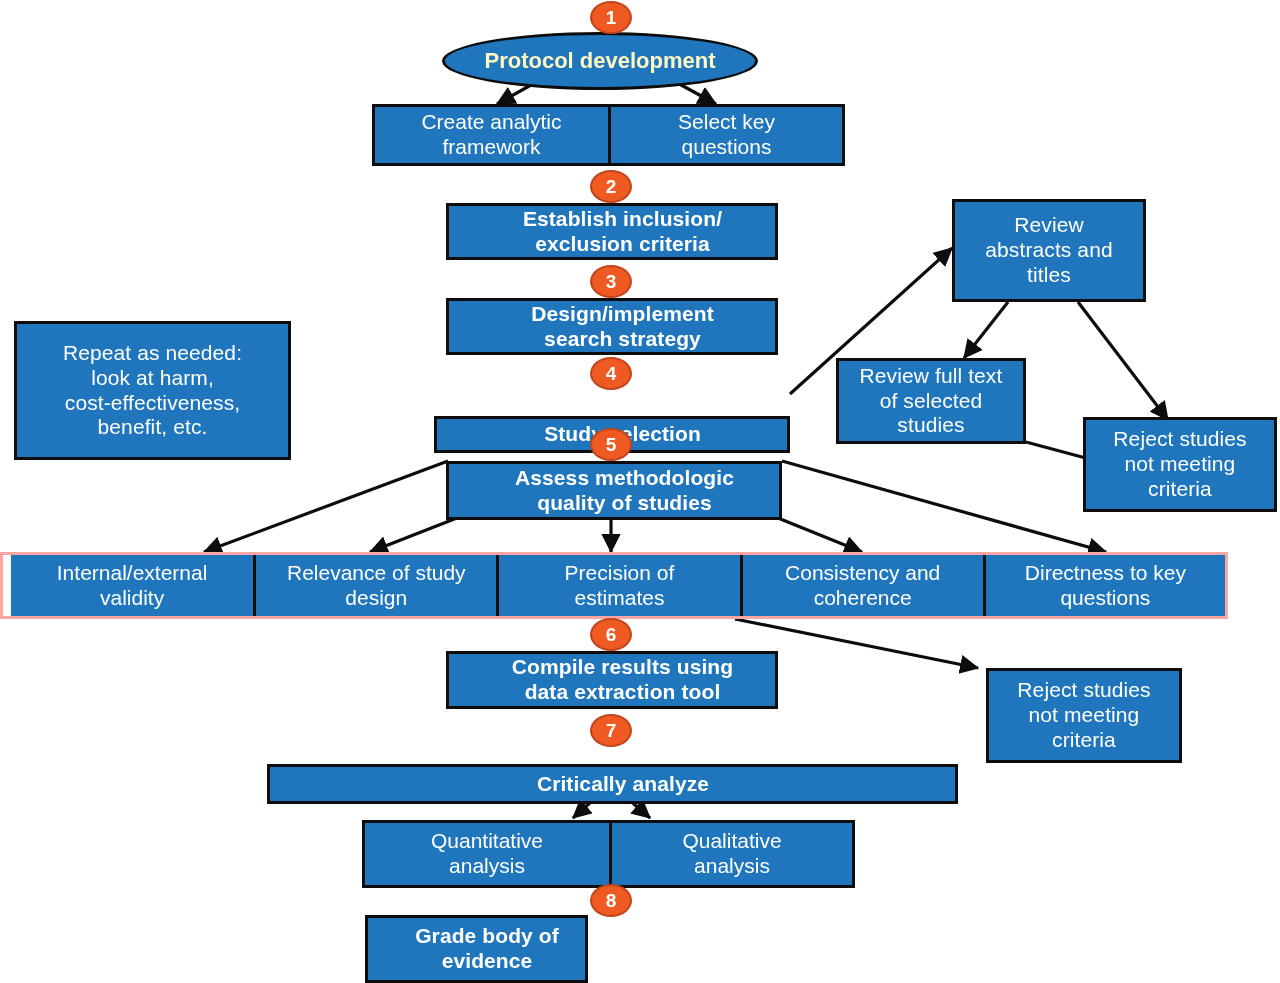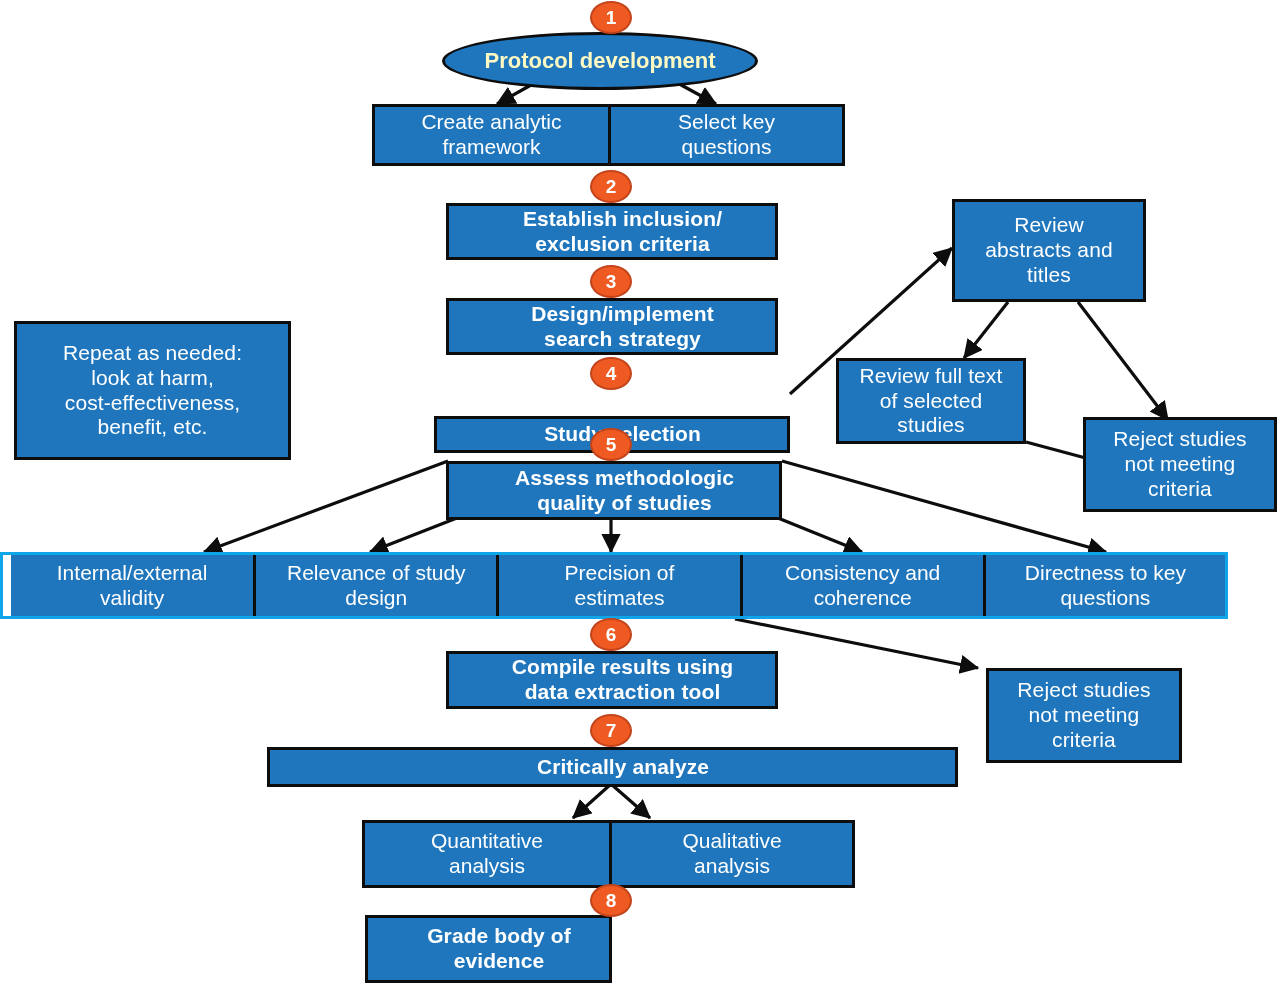--- a/index.html
+++ b/index.html
@@ -44,21 +44,21 @@
     z-index:6;
   }
   
   .pair{position:absolute;display:flex;border:3px solid #0d0d0d;box-sizing:border-box;z-index:3;}
   .pair > .cell{
     background:#1f76bd;color:#fff;font-size:21px;line-height:1.18;
     display:flex;align-items:center;justify-content:center;text-align:center;
     box-sizing:border-box;
   }
   .pair > .cell + .cell{border-left:3px solid #0d0d0d;justify-content:center;}
-  .row5{position:absolute;display:flex;border:3px solid #0ea5e9;box-sizing:border-box;z-index:3;padding-left:8px;}
+  .row5{position:absolute;display:flex;border:3px solid #fca5a5;box-sizing:border-box;z-index:3;padding-left:8px;}
   .row5 > .cell{
     background:#1f76bd;color:#fff;font-size:21px;line-height:1.18;
     display:flex;align-items:center;justify-content:center;text-align:center;
     box-sizing:border-box;padding:0 4px;
   }
   .row5 > .cell + .cell{border-left:3px solid #0d0d0d;}
   svg#wires{position:absolute;left:0;top:0;width:1280px;height:983px;z-index:2;pointer-events:none;}
 </style>
 </head>
 <body>
@@ -192,30 +192,30 @@
   </div>
 
   <div class="node bold" style="left:446px;top:651px;width:332px;height:58px;">
     <span class="txt">Compile results using<br>data extraction tool</span>
   </div>
 
   <div class="node" style="left:986px;top:668px;width:196px;height:95px;">
     <span class="txt">Reject studies<br>not meeting<br>criteria</span>
   </div>
 
-  <div class="node bold" style="left:267px;top:747px;width:691px;height:40px;">
+  <div class="node bold" style="left:267px;top:764px;width:691px;height:40px;">
     <span class="txt">Critically analyze</span>
   </div>
 
   <div class="pair" style="left:362px;top:820px;width:493px;height:68px;">
     <div class="cell" style="width:244px;">
       <span class="txt">Quantitative<br>analysis</span>
     </div>
     <div class="cell" style="width:243px;">
       <span class="txt">Qualitative<br>analysis</span>
     </div>
   </div>
 
-  <div class="node bold" style="left:365px;top:915px;width:247px;height:68px;">
+  <div class="node bold" style="left:365px;top:915px;width:223px;height:68px;">
     <span class="txt">Grade body of<br>evidence</span>
   </div>
 
 </div>
 
 </body></html>

